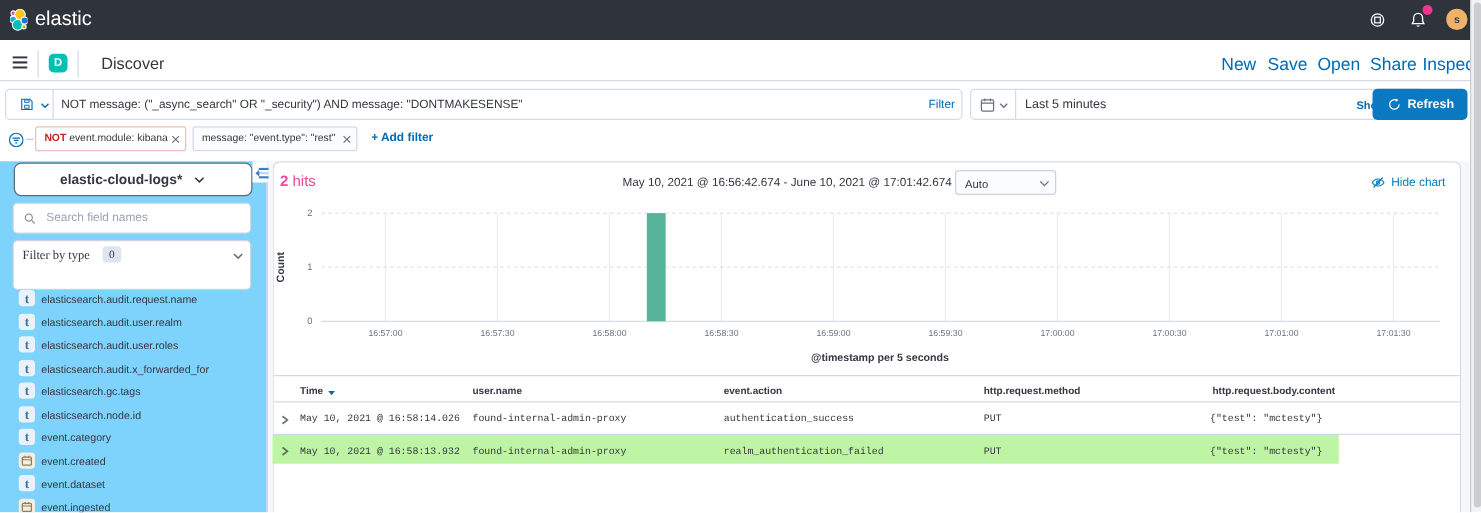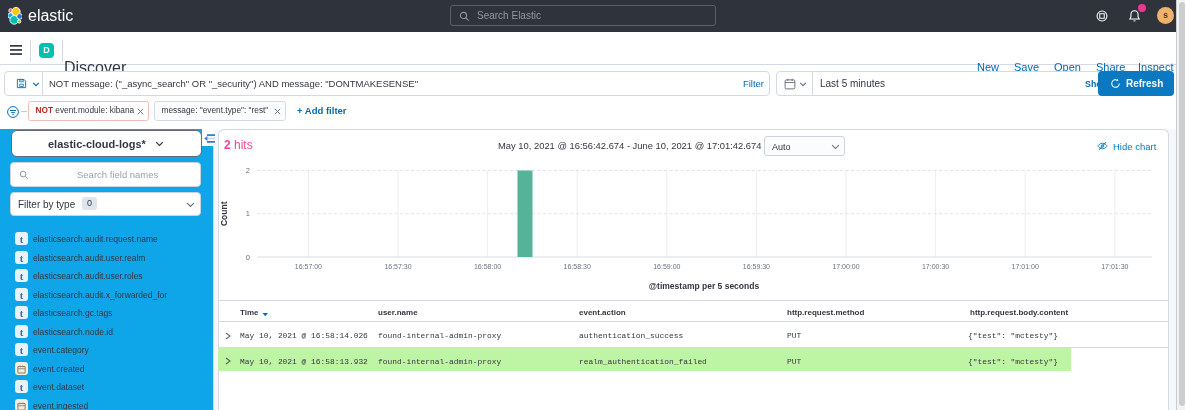--- a/index.html
+++ b/index.html
@@ -12,22 +12,22 @@
   
   #topbar { left:0; top:0; width:1176px; height:32px; background:#2f333c; }
   #brand { left:28px; top:7px; color:#fff; font-size:16px; }
   #hsearch { left:450px; top:5px; width:266px; height:21px; border:1px solid #5b6069; border-radius:3px; }
   #hsearch .ph { position:absolute; left:26px; top:4px; font-size:10px; color:#9298a3; }
 
   
   #navbar { left:0; top:32px; width:1176px; height:33px; background:#fff; border-bottom:1px solid #d3dae6; }
   .vdiv { position:absolute; width:1px; background:#d3dae6; }
   #dbadge { left:39px; top:11px; width:15px; height:15px; background:#00bfb3; border-radius:4px; color:#fff; font-size:9px; font-weight:bold; text-align:center; line-height:15px; }
-  #crumb { left:64px; top:11px; font-size:16px; color:#343741; font-weight:500;margin-top:16px; }
-  .navlink { position:absolute; top:11px; font-size:11px; font-weight:500; color:#006bb4;margin-top:18px; }
+  #crumb { left:81px; top:11px; font-size:13px; color:#343741; font-weight:500; }
+  .navlink { position:absolute; top:11px; font-size:14px; font-weight:500; color:#006bb4; }
 
   
   #qbox { left:4px; top:71px; width:766px; height:25px; border:1px solid #d3dae6; border-radius:4px; background:#fff; }
   #qseg { position:absolute; left:0; top:0; width:38px; height:23px; border-right:1px solid #d3dae6; }
   #qtext { position:absolute; left:44px; top:6px; font-size:9.5px; color:#343741; }
   #lucene { position:absolute; right:5px; top:6px; font-size:9.5px; font-weight:500; color:#006bb4; }
   #dbox { left:776px; top:71px; width:364px; height:25px; border:1px solid #d3dae6; border-radius:4px; background:#fff; }
   #dseg { position:absolute; left:0; top:0; width:36px; height:23px; border-right:1px solid #d3dae6; }
   #dtext { position:absolute; left:43px; top:6px; font-size:10px; color:#343741; }
   #showdates { position:absolute; right:5px; top:7px; font-size:8.8px; font-weight:bold; color:#006bb4; }
@@ -39,26 +39,26 @@
   .pill { position:absolute; top:4px; height:19.5px; border-radius:2.5px; font-size:8.3px; line-height:17.5px; color:#343741; background:#fff; }
   #pill1 { left:28px; width:121px; border:1px solid #f0beb8; }
   #pill2 { left:154px; width:132px; border:1px solid #d3dae6; background:#fbfcfd; }
   #addfilter { position:absolute; left:297px; top:8px; font-size:9.5px; color:#006bb4; font-weight:700; }
 
   
   #workspace { left:0; top:129px; width:1176px; height:281px; background:#f5f7fa; }
   #panel { left:218px; top:129px; width:951px; height:281px; background:#fff; border:1px solid #d3dae6; border-bottom:none; border-radius:6px 6px 0 0; }
 
   
-  #sidebar { left:0; top:129px; width:214px; height:281px; background:#0ea5e9; border-right:1px solid #d3dae6; }
+  #sidebar { left:0; top:129px; width:214px; height:281px; background:#7dd3fc; border-right:1px solid #d3dae6; }
   #idxbox { position:absolute; left:11px; top:0.5px; width:191px; height:27px; background:#fff; border:1px solid #626a77; border-radius:6px; }
   #idxbox span { position:absolute; left:36px; top:7px; font-size:11px; font-weight:bold; color:#343741; }
   #fsearch { position:absolute; left:10px; top:33px; width:191px; height:25px; background:#fff; border:1px solid #ccd3e0; border-radius:4px; }
-  #fsearch span { position:absolute; left:26px; top:6px; font-size:9.5px; color:#98a2b3;margin-left:40px; }
-  #ftype { position:absolute; left:10px; top:62.5px; width:191px; height:24px; background:#fff; border:1px solid #ccd3e0; border-radius:4px; }
+  #fsearch span { position:absolute; left:26px; top:6px; font-size:9.5px; color:#98a2b3; }
+  #ftype { position:absolute; left:10px; top:62.5px; width:191px; height:40px; background:#fff; border:1px solid #ccd3e0; border-radius:4px;font-family:Liberation Serif, serif; }
   #ftype .lbl { position:absolute; left:7px; top:6px; font-size:10px; color:#343741; }
   #ftype .badge { position:absolute; left:71px; top:4.5px; width:15px; height:13px; background:#dfe5ef; border-radius:3px; font-size:9px; color:#343741; text-align:center; line-height:13px; }
   .frow { position:absolute; left:0; width:214px; height:18.5px; }
   .frow .tok { position:absolute; left:15px; top:2.5px; width:13px; height:13px; border-radius:3px; }
   .tok-s { background:#e9f1f9; }
   .tok-d { background:#f2eee1; }
   .frow .fname { position:absolute; left:33px; top:4.5px; font-size:8.5px; color:#343741; }
 
   
   #hits { position:absolute; left:224px; top:138px; font-size:12px; color:#ec4899; }
@@ -84,27 +84,20 @@
   <div id="topbar" class="abs">
     <svg id="logo" class="abs" style="left:8px;top:7px" width="14" height="18" viewBox="0 0 14 18">
         <circle cx="2.7" cy="3.6" r="1.9" fill="#f04e98" stroke="#fff" stroke-width="0.9"></circle>
         <circle cx="8" cy="4.6" r="4.2" fill="#fec514" stroke="#fff" stroke-width="0.9"></circle>
         <circle cx="2.5" cy="8.6" r="2.7" fill="#1ba9f5" stroke="#fff" stroke-width="0.9"></circle>
         <circle cx="6.2" cy="12.9" r="4.3" fill="#00bfb3" stroke="#fff" stroke-width="0.9"></circle>
         <circle cx="11.6" cy="9.4" r="2.8" fill="#2172d8" stroke="#fff" stroke-width="0.9"></circle>
         <circle cx="11.2" cy="14.4" r="1.7" fill="#93c90e" stroke="#fff" stroke-width="0.9"></circle>
       </svg>
     <span id="brand" class="abs txt">elastic</span>
-    <div id="hsearch" class="abs">
-      <svg class="abs" style="left:8px;top:5px" width="11" height="11" viewBox="0 0 16 16">
-          <circle cx="6.5" cy="6.5" r="4.5" fill="none" stroke="#9298a3" stroke-width="1.6"></circle>
-          <line x1="10" y1="10" x2="14" y2="14" stroke="#9298a3" stroke-width="1.6"></line>
-        </svg>
-      <span class="ph txt">Search Elastic</span>
-    </div>
     <svg class="abs" style="left:1096px;top:10px" width="12" height="12" viewBox="0 0 16 16">
         <circle cx="8" cy="8" r="6.6" fill="none" stroke="#fff" stroke-width="1.4"></circle>
         <rect x="5" y="5" width="6" height="6" fill="none" stroke="#fff" stroke-width="1.3"></rect>
       </svg>
     <svg class="abs" style="left:1128px;top:9px" width="13" height="14" viewBox="0 0 16 16">
         <path d="M8 1.5c-2.7 0-4.4 2-4.4 4.5v3L2.3 11.6h11.4L12.4 9v-3C12.4 3.5 10.7 1.5 8 1.5z" fill="none" stroke="#fff" stroke-width="1.3"></path>
         <path d="M6.3 13.5a1.8 1.8 0 0 0 3.4 0z" fill="#fff"></path>
       </svg>
     <div class="abs" style="left:1138px;top:4px;width:8px;height:8px;border-radius:50%;background:#ee3691"></div>
     <div class="abs" style="left:1157px;top:7px;width:17px;height:17px;border-radius:50%;background:#f0b16b;color:#343741;font-size:8.5px;font-weight:bold;text-align:center;line-height:17px;">s</div>

